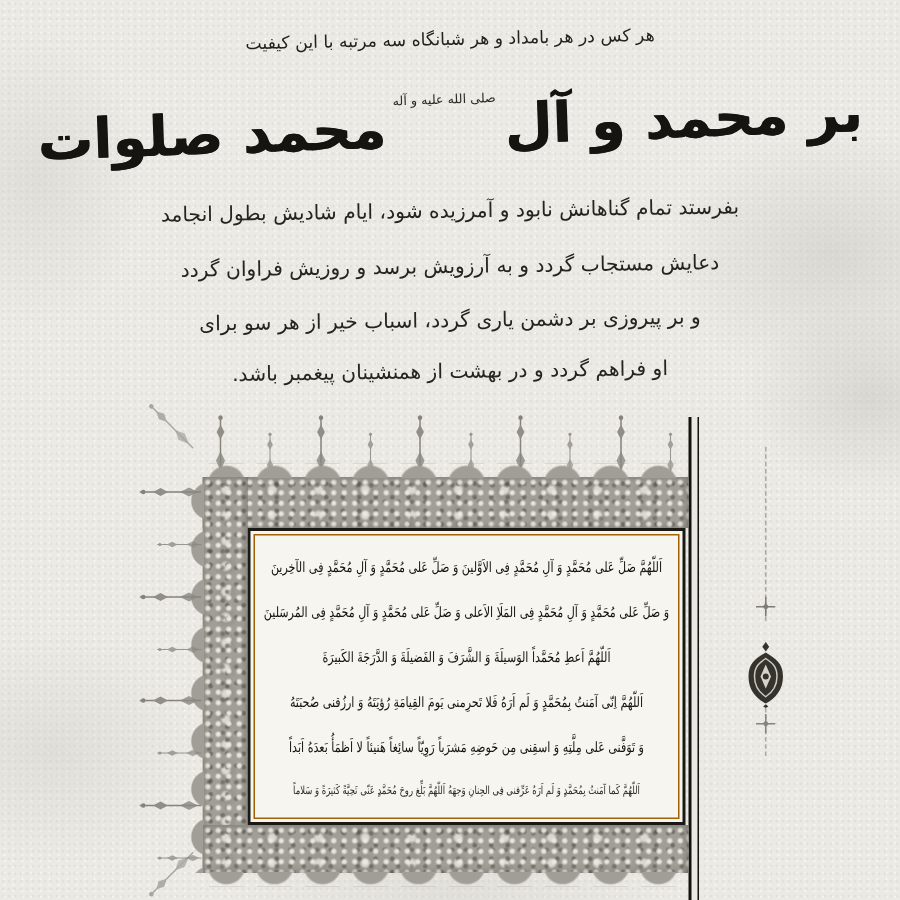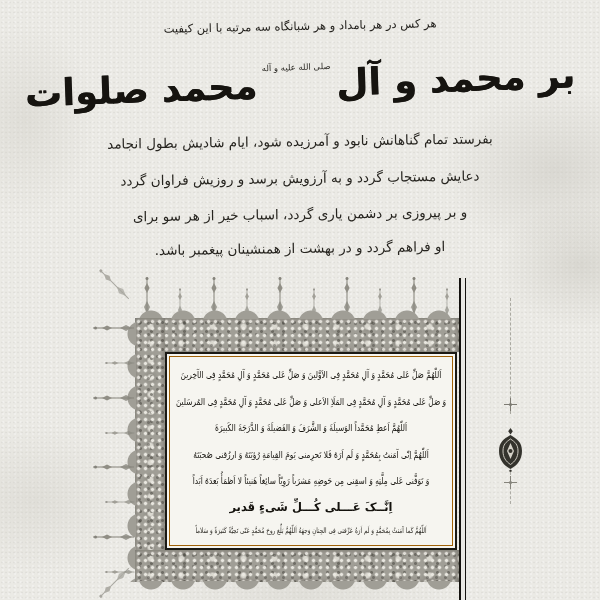--- a/index.html
+++ b/index.html
@@ -307,21 +307,20 @@
         <path d="M6 25 L9 31 L6 38 L3 31 Z" fill="#8a887f" opacity=".8"></path>
       </svg>
 
     <div class="prayer-box">
       <div class="inner">
         <div class="pline">اَللّهُمَّ صَلِّ عَلی مُحَمَّدٍ وَ آلِ مُحَمَّدٍ فِی الاَوَّلینَ وَ صَلِّ عَلی مُحَمَّدٍ وَ آلِ مُحَمَّدٍ فِی الآخِرینَ</div>
         <div class="pline">وَ صَلِّ عَلی مُحَمَّدٍ وَ آلِ مُحَمَّدٍ فِی المَلَاِ الاَعلی وَ صَلِّ عَلی مُحَمَّدٍ وَ آلِ مُحَمَّدٍ فِی المُرسَلینَ</div>
         <div class="pline">اَللّهُمَّ اَعطِ مُحَمَّداً الوَسیلَةَ وَ الشَّرَفَ وَ الفَضیلَةَ وَ الدَّرَجَةَ الکَبیرَةَ</div>
         <div class="pline">اَللّهُمَّ اِنّی آمَنتُ بِمُحَمَّدٍ وَ لَم اَرَهُ فَلا تَحرِمنی یَومَ القِیامَةِ رُؤیَتَهُ وَ ارزُقنی صُحبَتَهُ</div>
         <div class="pline">وَ تَوَفَّنی عَلی مِلَّتِهِ وَ اسقِنی مِن حَوضِهِ مَشرَباً رَوِیّاً سائِغاً هَنیئاً لا اَظمَأُ بَعدَهُ اَبَداً</div>
-        <div class="closing-line">اِنَّــکَ عَـــلی کُـــلِّ شَیءٍ قَدیر</div>
         <div class="footnote-line">اَللّهُمَّ کَما آمَنتُ بِمُحَمَّدٍ وَ لَم اَرَهُ عَرِّفنی فِی الجِنانِ وَجهَهُ اَللّهُمَّ بَلِّغ روحَ مُحَمَّدٍ عَنّی تَحِیَّةً کَثیرَةً وَ سَلاماً</div>
       </div>
     </div>
   </div>
 
   <div class="margin-ornament">
     <div class="stem-upper"></div>
     <svg class="cross-a" width="13" height="13" viewBox="0 0 13 13">
         <line x1="6.5" y1="0" x2="6.5" y2="13" stroke="#7d7b73" stroke-width="1"></line>
         <line x1="0" y1="6.5" x2="13" y2="6.5" stroke="#7d7b73" stroke-width="1"></line>

